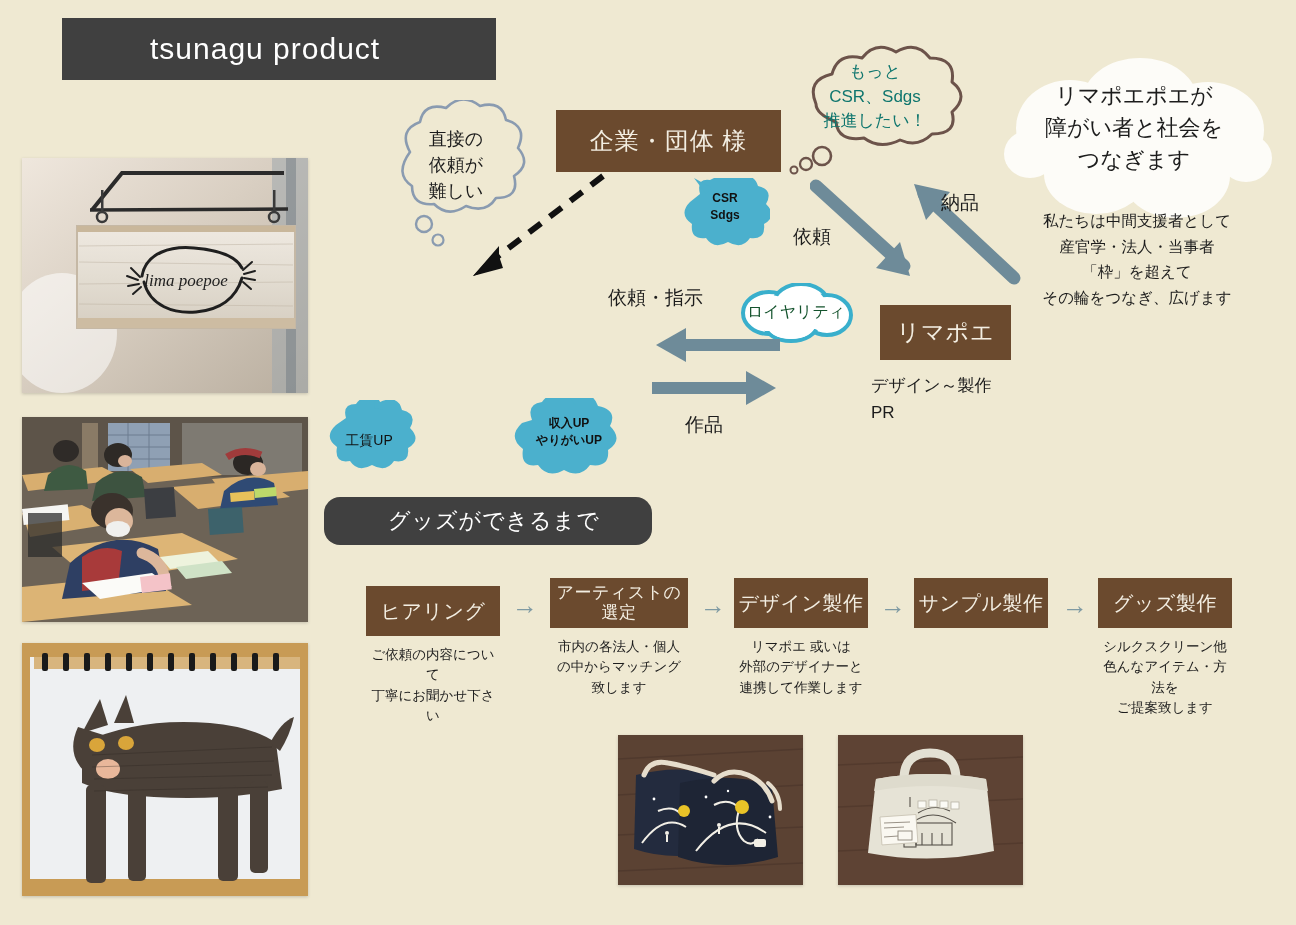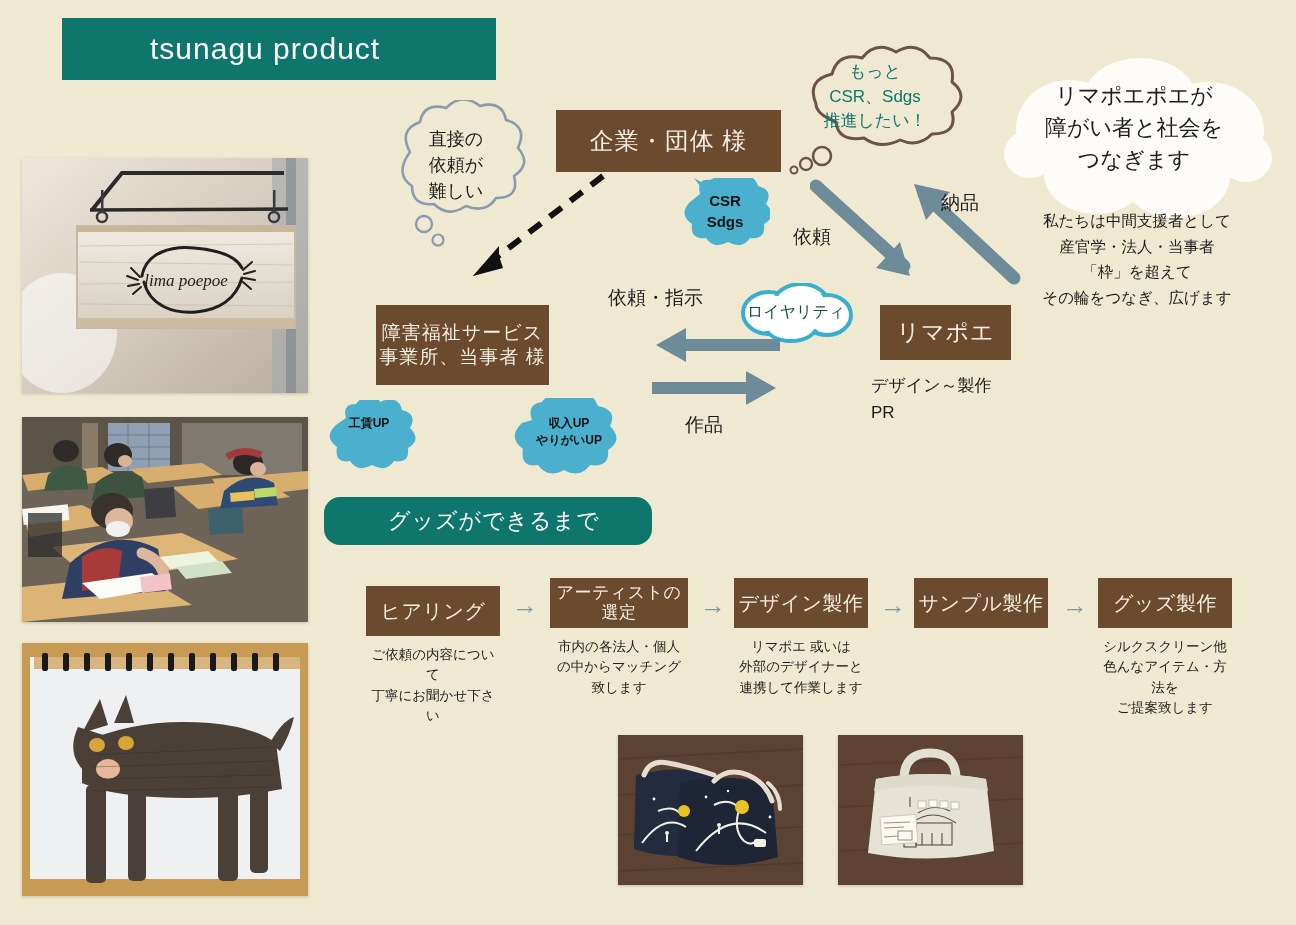--- a/index.html
+++ b/index.html
@@ -16,21 +16,21 @@
   }
   
   .abs{position:absolute;}
   .brownbox{
     background:#6b4a2e;color:#f3eee2;
     display:flex;align-items:center;justify-content:center;
     text-align:center;line-height:1.25;
     letter-spacing:1px;
   }
   .tealbanner{
-    background:#0f766e;color:#ffffff;
+    background:#404040;color:#ffffff;
     display:flex;align-items:center;
     letter-spacing:1px;
   }
   .plaintext{color:#1c1c1c;line-height:1.45;}
   
   #title-banner{
     left:62px;top:18px;width:434px;height:62px;
     font-size:30px;padding-left:88px;box-sizing:border-box;
   }
   
@@ -69,22 +69,22 @@
   .arrowlabel{color:#1c1c1c;font-size:19px;}
   
   .cloudtext{position:absolute;text-align:center;line-height:1.45;}
   #cloud-hard-text{left:398px;top:126px;width:116px;font-size:18px;color:#1c1c1c;}
   #cloud-csr-text{left:800px;top:60px;width:150px;font-size:17px;color:#0f766e;}
   #cloud-white-text{left:1023px;top:80px;width:222px;font-size:22px;color:#1c1c1c;}
   #cloud-royalty-text{left:744px;top:300px;width:104px;font-size:16px;color:#14532d;}
   #mission-text{left:1018px;top:208px;width:238px;font-size:15.5px;color:#1c1c1c;text-align:center;line-height:1.65;}
   #rimapoe-sub{left:871px;top:372px;width:170px;font-size:17px;color:#1c1c1c;line-height:1.6;}
   .blobtext{position:absolute;color:#111;text-align:center;line-height:1.4;}
-  #blob-csr-text{left:692px;top:190px;width:66px;font-size:15px;font-weight:bold;}
-  #blob-kouchin-text{left:332px;top:415px;width:74px;font-size:12px;font-weight:bold;}
+  #blob-csr-text{left:692px;top:190px;width:66px;font-size:12px;font-weight:bold;}
+  #blob-kouchin-text{left:332px;top:431px;width:74px;font-size:14px;font-weight:normal;}
   #blob-shunyu-text{left:520px;top:415px;width:98px;font-size:12px;font-weight:bold;}
   svg{display:block;}
 </style>
 </head>
 <body>
 
 <div id="page">
 
   <div class="abs tealbanner" id="title-banner">
     <span>tsunagu product</span>
@@ -286,22 +286,20 @@
 障がい者と社会を
 つなぎます</div>
 
   <div id="mission-text" class="abs" style="white-space:pre-line">私たちは中間支援者として
 産官学・法人・当事者
 「枠」を超えて
 その輪をつなぎ、広げます</div>
 
   <div class="abs brownbox" id="box-company">企業・団体 様</div>
 
-  <div class="abs brownbox" id="box-welfare" style="white-space:pre-line">障害福祉サービス
-事業所、当事者 様</div>
 
   <div class="abs brownbox" id="box-rimapoe">リマポエ</div>
   <div class="abs plaintext" id="rimapoe-sub" style="white-space:pre-line">デザイン～製作
 PR</div>
 
   <svg class="abs" style="left:455px;top:168px" width="160" height="120">
     <line x1="148" y1="8" x2="38" y2="92" stroke="#111" stroke-width="6" stroke-dasharray="15 11" stroke-linecap="butt"></line>
     <path d="M18 108 L44 78 L44 100 L40 100 Z" fill="#111"></path>
     <path d="M18 108 L48 100 L42 82 Z" fill="#111"></path>
   </svg>

